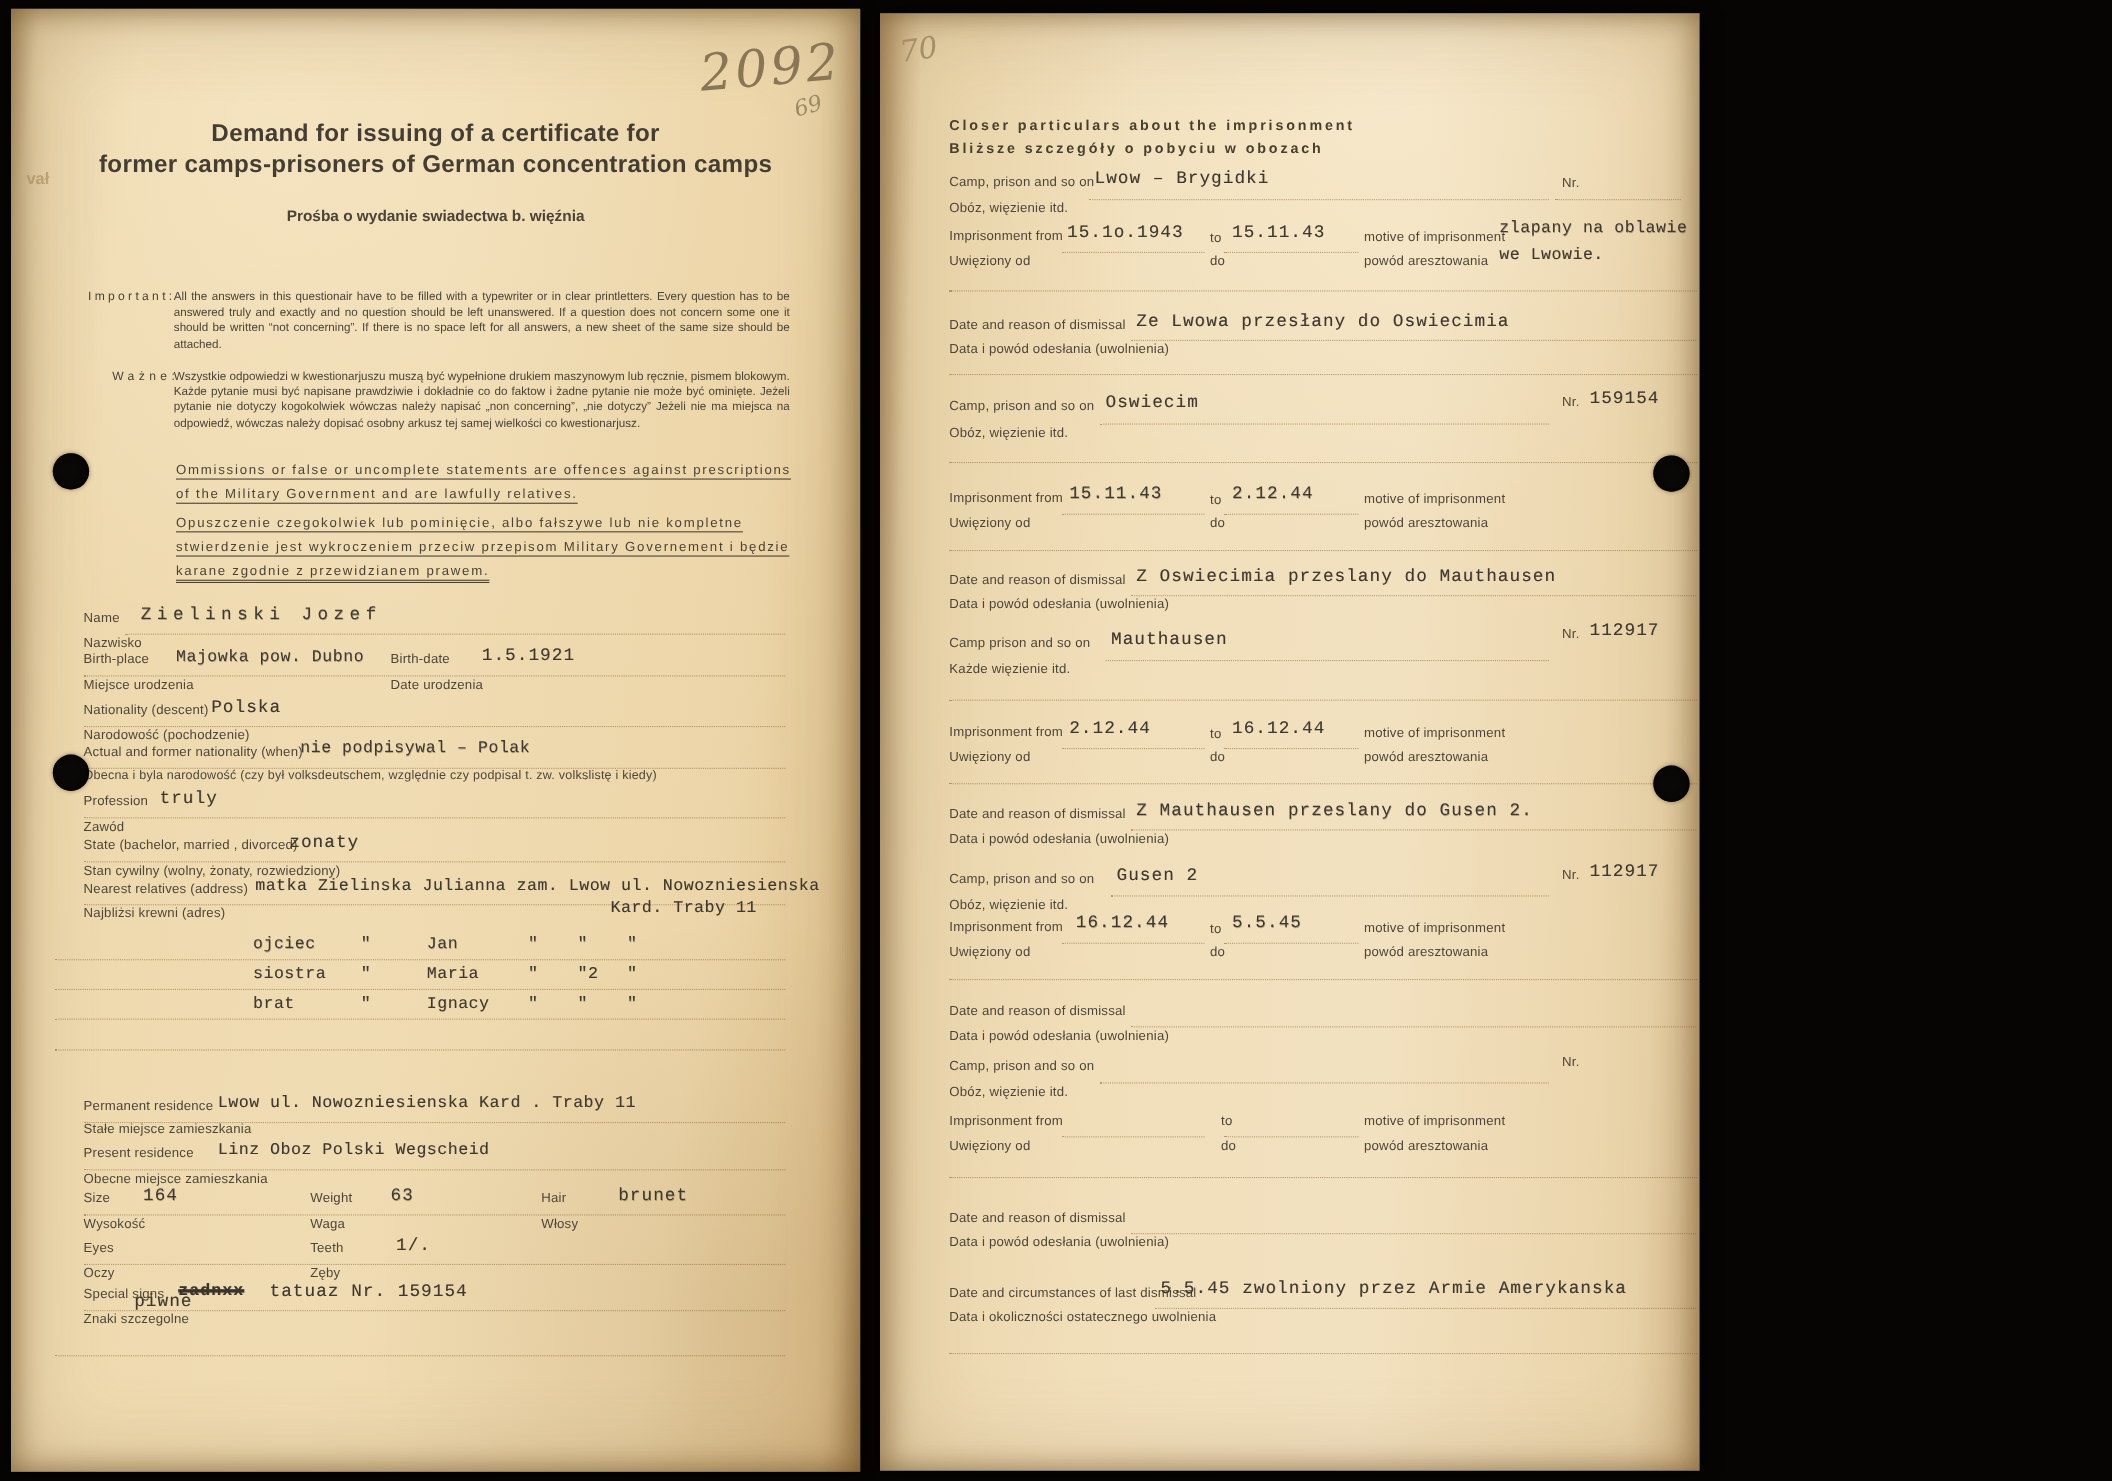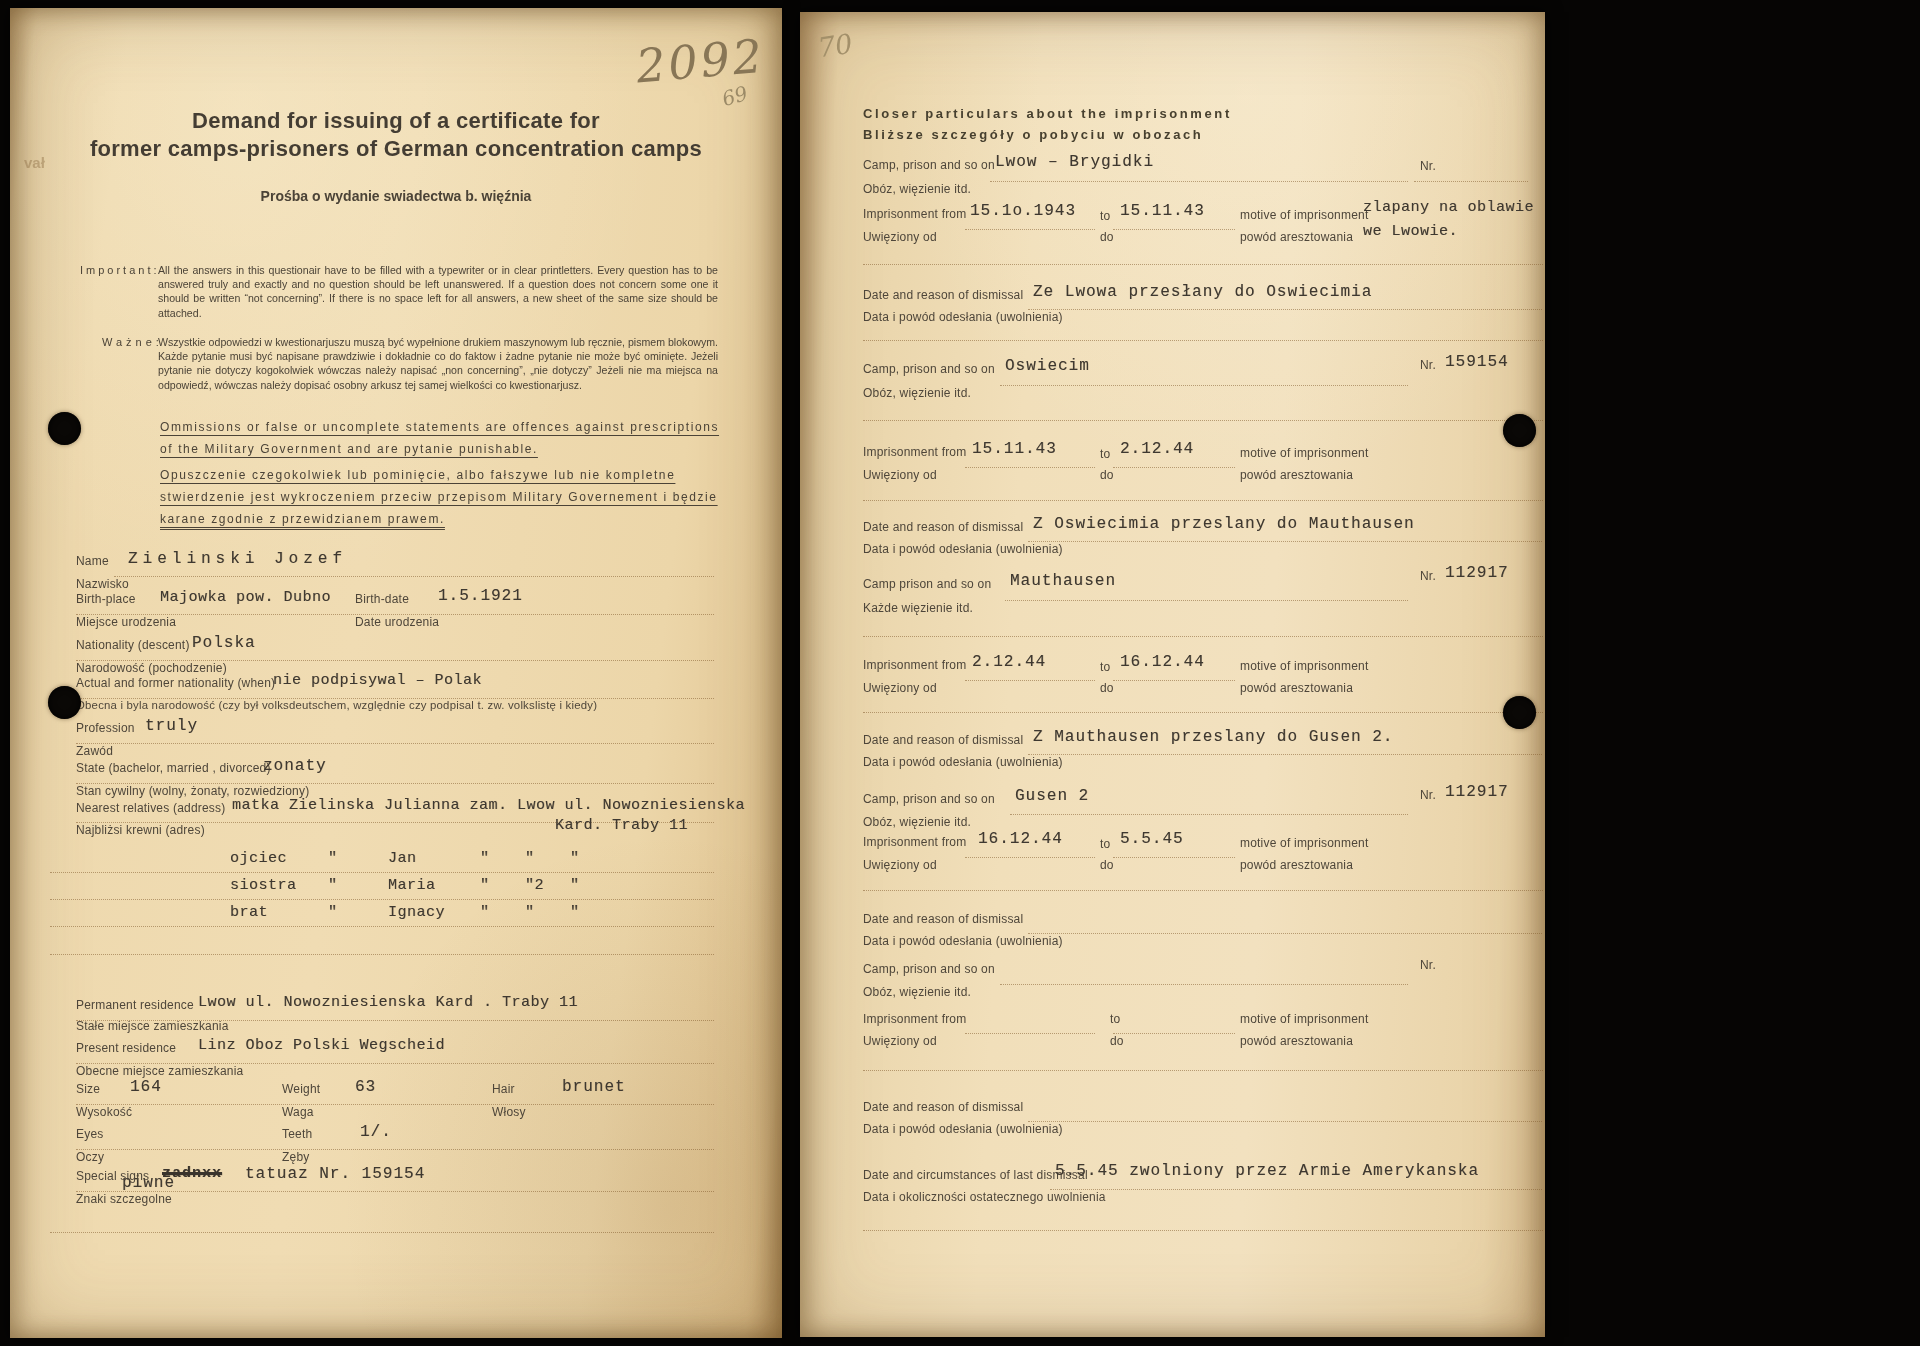--- a/index.html
+++ b/index.html
@@ -53,21 +53,21 @@
     <div class="title" style="top:100px">Demand for issuing of a certificate for</div>
     <div class="title" style="top:128px">former camps-prisoners of German concentration camps</div>
     <div class="subt" style="top:180px">Prośba o wydanie swiadectwa b. więźnia</div>
 
     <div class="jlab" style="left:70px;top:256px">Important:</div>
     <div class="jtext" style="left:148px;top:255px;width:560px">All the answers in this questionair have to be filled with a typewriter or in clear printletters. Every question has to be answered truly and exactly and no question should be left unanswered. If a question does not concern some one it should be written “not concerning”. If there is no space left for all answers, a new sheet of the same size should be attached.</div>
     <div class="jlab" style="left:92px;top:328px;letter-spacing:4px">Ważne:</div>
     <div class="jtext" style="left:148px;top:327px;width:560px">Wszystkie odpowiedzi w kwestionarjuszu muszą być wypełnione drukiem maszynowym lub ręcznie, pismem blokowym. Każde pytanie musi być napisane prawdziwie i dokładnie co do faktow i żadne pytanie nie może być ominięte. Jeżeli pytanie nie dotyczy kogokolwiek wówczas należy napisać „non concerning”, „nie dotyczy” Jeżeli nie ma miejsca na odpowiedź, wówczas należy dopisać osobny arkusz tej samej wielkości co kwestionarjusz.</div>
 
     <div class="warn" style="left:150px;top:412px">Ommissions or false or uncomplete statements are offences against prescriptions</div>
-    <div class="warn" style="left:150px;top:434px">of the Military Government and are pytanie punishable.</div>
+    <div class="warn" style="left:150px;top:434px">of the Military Government and are lawfully relatives.</div>
     <div class="warn" style="left:150px;top:460px">Opuszczenie czegokolwiek lub pominięcie, albo fałszywe lub nie kompletne</div>
     <div class="warn" style="left:150px;top:482px">stwierdzenie jest wykroczeniem przeciw przepisom Military Governement i będzie</div>
     <div class="warn dbl" style="left:150px;top:504px">karane zgodnie z przewidzianem prawem.</div>
 
     <div class="lab" style="left:66px;top:546px">Name</div>
     <div class="typed sp" style="left:118px;top:542px">Zielinski  Jozef</div>
     <i class="dl" style="left:104px;top:568px;width:600px"></i>
     <div class="lab" style="left:66px;top:569px">Nazwisko</div>
 
     <div class="lab" style="left:66px;top:584px">Birth-place</div>

